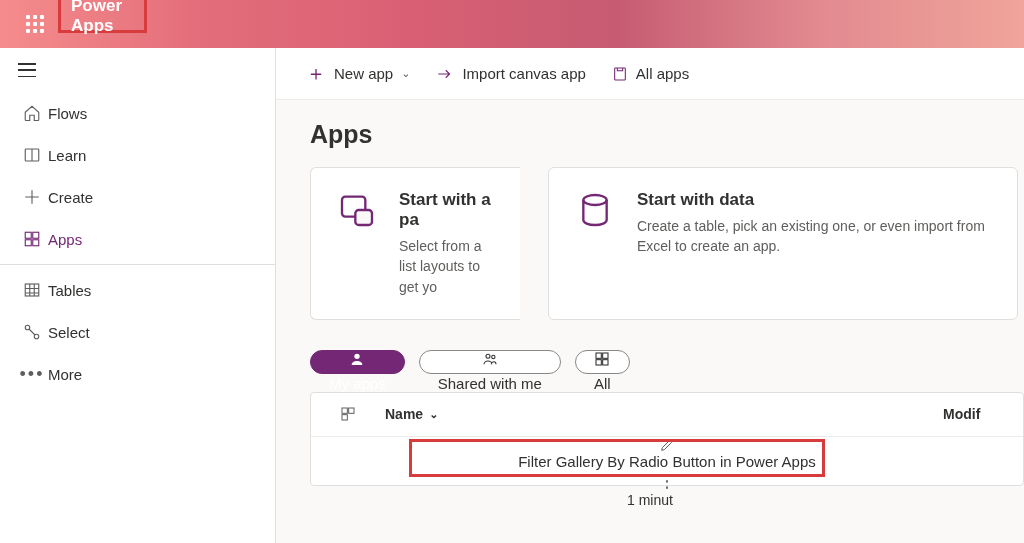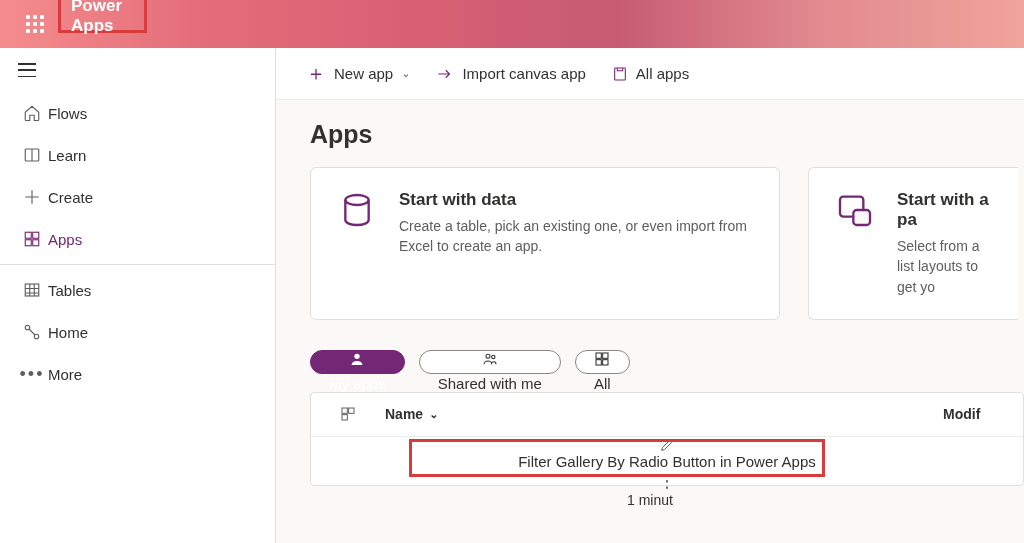--- a/index.html
+++ b/index.html
@@ -138,21 +138,21 @@
     </div>
 
     <div class="nav-item">
       <span class="ic">
         <svg width="18" height="18" viewBox="0 0 24 24" fill="none" stroke="currentColor" stroke-width="1.5">
             <circle cx="6" cy="6" r="3"></circle>
             <circle cx="18" cy="18" r="3"></circle>
             <path d="M8 8c4 4 4 4 8 8"></path>
           </svg>
       </span>
-      <span>Home</span>
+      <span>Select</span>
     </div>
 
 
     <div class="nav-item">
       <span class="ic" style="font-size:18px;letter-spacing:2px;">•••</span>
       <span>More</span>
     </div>
   </div>
 
   <div class="main">
@@ -178,42 +178,42 @@
               <path d="M8 3v4h8V3"></path>
             </svg>
         </span>
         <span>All apps</span>
       </div>
     </div>
 
     <div class="page-title">Apps</div>
 
     <div class="cards">
+      <div class="card cut">
+        <div class="card-ic">
+          <svg width="40" height="40" viewBox="0 0 24 24" fill="none" stroke="currentColor" stroke-width="1.4">
+              <rect x="3" y="4" width="14" height="12" rx="2"></rect>
+              <rect x="11" y="12" width="10" height="9" rx="2" fill="#faf9f8"></rect>
+            </svg>
+        </div>
+        <div>
+          <h3>Start with a pa</h3>
+          <p>Select from a list layouts to get yo</p>
+        </div>
+      </div>
       <div class="card">
         <div class="card-ic">
           <svg width="40" height="40" viewBox="0 0 24 24" fill="none" stroke="currentColor" stroke-width="1.4">
               <ellipse cx="12" cy="6" rx="7" ry="3"></ellipse>
               <path d="M5 6v12c0 1.7 3.1 3 7 3s7-1.3 7-3V6"></path>
             </svg>
         </div>
         <div>
           <h3>Start with data</h3>
           <p>Create a table, pick an existing one, or even import from Excel to create an app.</p>
-        </div>
-      </div>
-      <div class="card cut">
-        <div class="card-ic">
-          <svg width="40" height="40" viewBox="0 0 24 24" fill="none" stroke="currentColor" stroke-width="1.4">
-              <rect x="3" y="4" width="14" height="12" rx="2"></rect>
-              <rect x="11" y="12" width="10" height="9" rx="2" fill="#faf9f8"></rect>
-            </svg>
-        </div>
-        <div>
-          <h3>Start with a pa</h3>
-          <p>Select from a list layouts to get yo</p>
         </div>
       </div>
     </div>
 
     <div class="filters">
       <div class="pill active">
         <span>
           <svg width="16" height="16" viewBox="0 0 24 24" fill="currentColor">
               <circle cx="12" cy="8" r="4"></circle>
               <path d="M4 21c0-4 4-6 8-6s8 2 8 6"></path>

